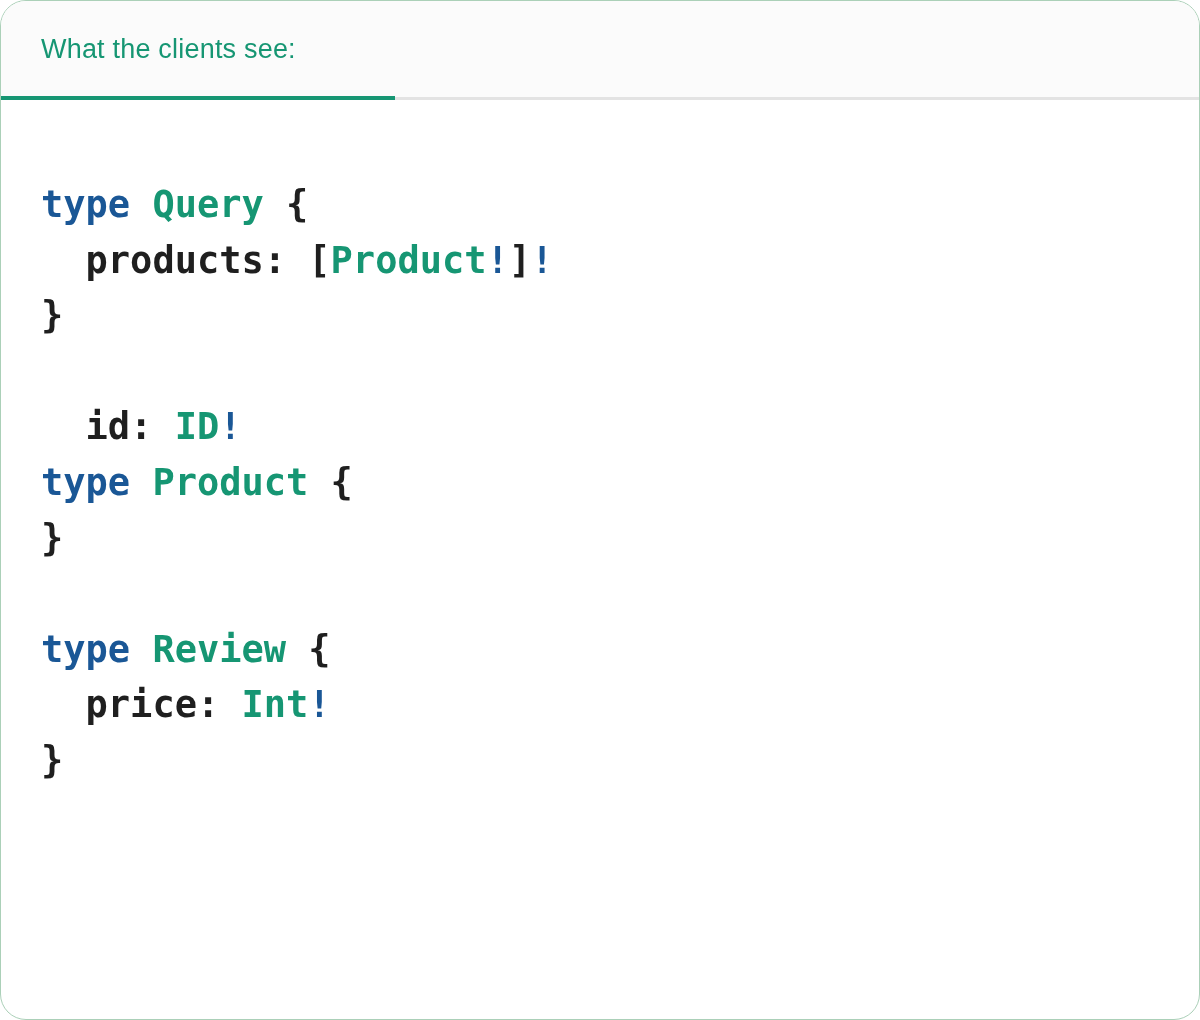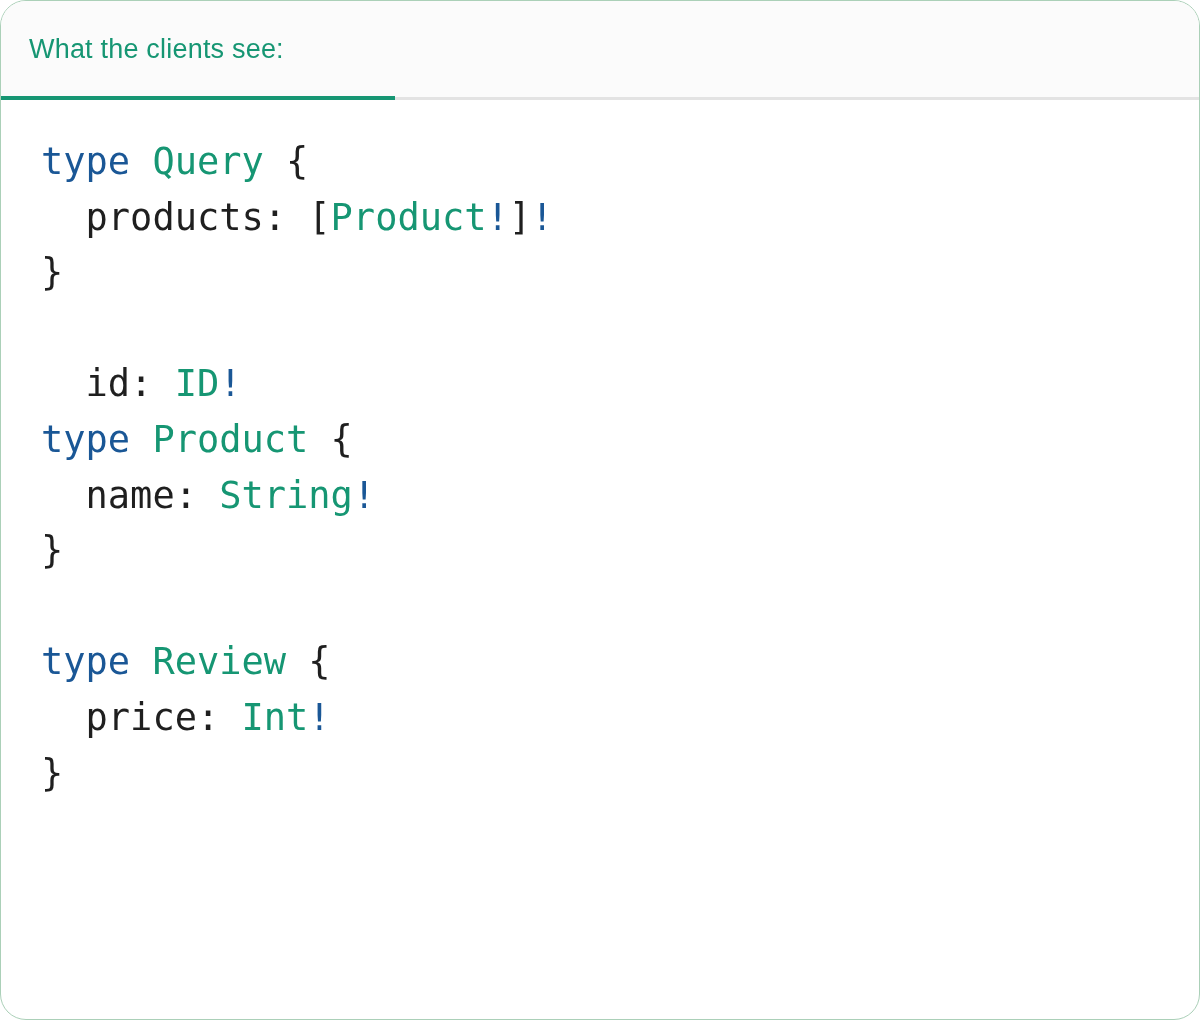--- a/index.html
+++ b/index.html
@@ -25,21 +25,21 @@
     border-radius: 26px;
     overflow: hidden;
     position: relative;
   }
   .tabbar {
     position: relative;
     height: 96px;
     background: var(--tabbar-bg);
     display: flex;
     align-items: center;
-    padding-left: 28px;
+    padding-left: 40px;
   }
   .tab-label {
     color: var(--teal);
     font-size: 27px;
     font-weight: 500;
     letter-spacing: 0.2px;
     cursor: default;
   }
   .divider-track {
     position: absolute;
@@ -56,21 +56,22 @@
     width: 394px;
     height: 4px;
     background: var(--teal);
   }
   .code-area {
     padding: 37px 40px 0 40px;
   }
   .code-block {
     font-family: "DejaVu Sans Mono", "Liberation Mono", monospace;
     font-size: 37px;
-    font-weight: 400;
+    font-weight: 700;
+    margin-top: 43px;
   }
   .code-line {
     height: 55.6px;
     line-height: 55.6px;
     white-space: pre;
   }
   .tok-kw   { color: var(--blue); }
   .tok-ty   { color: var(--teal); }
   .tok-pl   { color: var(--dark); }
   .tok-bang { color: var(--blue); }
@@ -86,21 +87,20 @@
   <div class="divider-active"></div>
 
   <div class="code-area">
     <div class="code-block">
         <div class="code-line"><span class="tok-kw">type</span><span class="tok-pl"> </span><span class="tok-ty">Query</span><span class="tok-pl"> {</span></div>
         <div class="code-line"><span class="tok-pl">  products: [</span><span class="tok-ty">Product</span><span class="tok-bang">!</span><span class="tok-pl">]</span><span class="tok-bang">!</span></div>
         <div class="code-line"><span class="tok-pl">}</span></div>
         <div class="code-line"></div>
         <div class="code-line"><span class="tok-pl">  id: </span><span class="tok-ty">ID</span><span class="tok-bang">!</span></div>
         <div class="code-line"><span class="tok-kw">type</span><span class="tok-pl"> </span><span class="tok-ty">Product</span><span class="tok-pl"> {</span></div>
-        <div class="code-line"><span class="tok-pl">  name: </span><span class="tok-ty">String</span><span class="tok-bang">!</span></div>
         <div class="code-line"><span class="tok-pl">}</span></div>
         <div class="code-line"></div>
         <div class="code-line"><span class="tok-kw">type</span><span class="tok-pl"> </span><span class="tok-ty">Review</span><span class="tok-pl"> {</span></div>
         <div class="code-line"><span class="tok-pl">  price: </span><span class="tok-ty">Int</span><span class="tok-bang">!</span></div>
         <div class="code-line"><span class="tok-pl">}</span></div>
       </div>
   </div>
 </div>
 
 </body></html>

